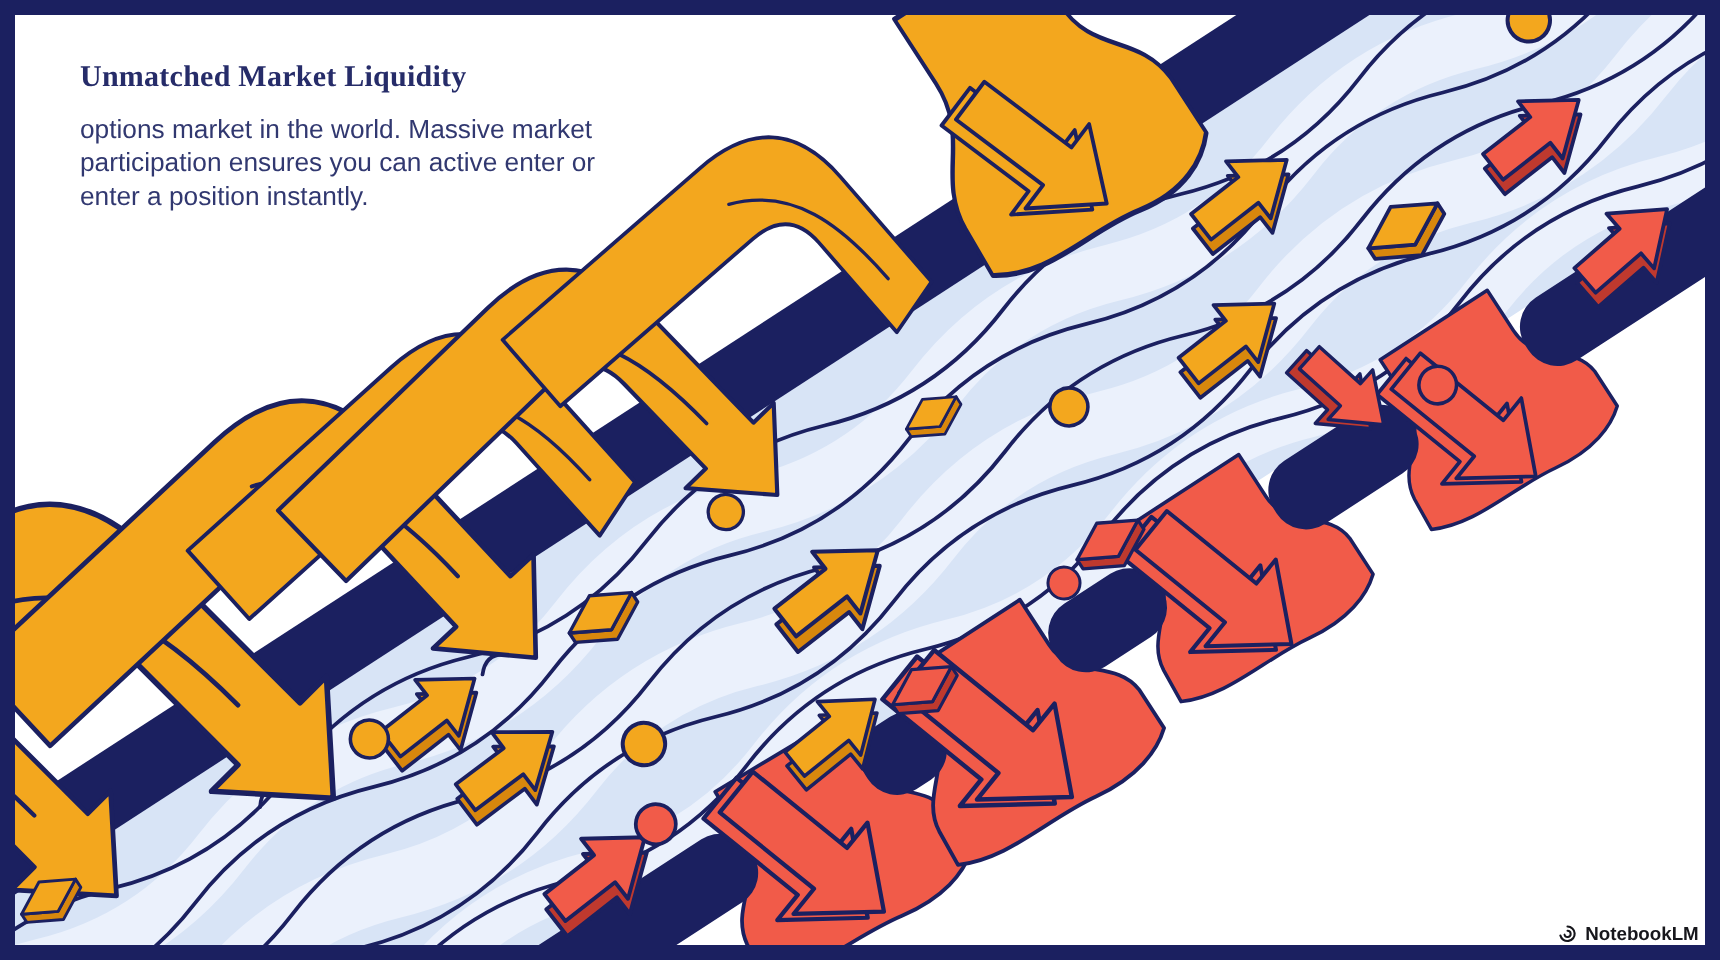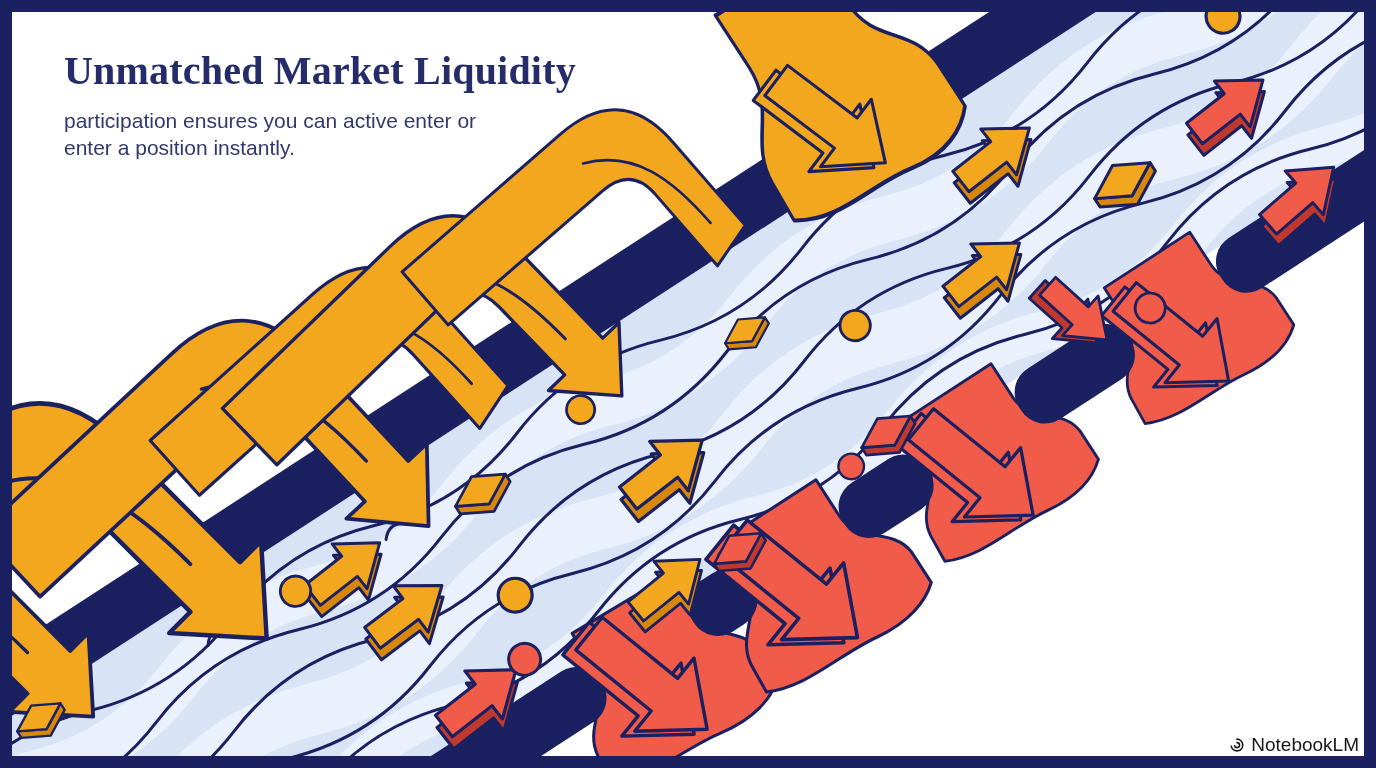--- a/index.html
+++ b/index.html
@@ -26,29 +26,29 @@
   .ra{--t:var(--c-red,#F15B49);--s:var(--c-red-dark,#BF392E);}
   .dot-y{fill:var(--c-yellow,#F3A71E);stroke:var(--c-navy,#1b2060);stroke-width:3;}
   .dot-r{fill:var(--c-red,#F15B49);stroke:var(--c-navy,#1b2060);stroke-width:3;}
   .bank{fill:var(--c-navy,#1b2060);}
   .riverbase{fill:var(--c-river,#D8E4F6);}
   
   .textblock{position:absolute;left:64px;top:50px;width:600px;}
   .title{
     margin:0 0 16px 0;
     font-family:"Liberation Serif", serif;
-    font-weight:700;font-size:40px;line-height:1.05;
+    font-weight:700;font-size:24px;line-height:1.05;
     color:var(--c-title,#262c69);letter-spacing:.2px;
   }
   .bodytext{font-size:21px;line-height:1.275;color:var(--c-body,#313870);}
   .bodytext div{white-space:nowrap;}
   
   .watermark{
     position:absolute;right:17px;bottom:12px;display:flex;align-items:center;gap:5px;
-    font-size:19px;font-weight:400;color:var(--c-watermark-ink,#17171c);
+    font-size:15px;font-weight:700;color:var(--c-watermark-ink,#17171c);
   }
   
   .frame{
     position:absolute;inset:0;pointer-events:none;
     border:12px solid var(--c-navy,#1b2060);
   }
 </style>
 </head>
 <body>
 
@@ -180,20 +180,21 @@
 
         <use href="#tile" class="ra" transform="translate(140,148) scale(0.88)"></use>
         <use href="#tile" class="ra" transform="translate(-48,165) scale(0.85)"></use>
       </g>
     </g>
   </svg>
 
   <div class="textblock">
     <h1 class="title">Unmatched Market Liquidity</h1>
     <div class="bodytext">
+      <div>options market in the world. Massive market</div>
       <div>participation ensures you can active enter or</div>
       <div>enter a position instantly.</div>
     </div>
   </div>
 
   <div class="watermark">
     <svg width="18" height="18" viewBox="0 0 18 18">
       <path d="M9 3.2 a5.8 5.8 0 1 1 -5.7 7.2" fill="none" stroke="var(--c-watermark-ink,#17171c)" stroke-width="1.7" stroke-linecap="round"></path>
       <path d="M9 6.6 a2.5 2.5 0 1 1 -2.4 3.1" fill="none" stroke="var(--c-watermark-ink,#17171c)" stroke-width="1.6" stroke-linecap="round"></path>
     </svg>

